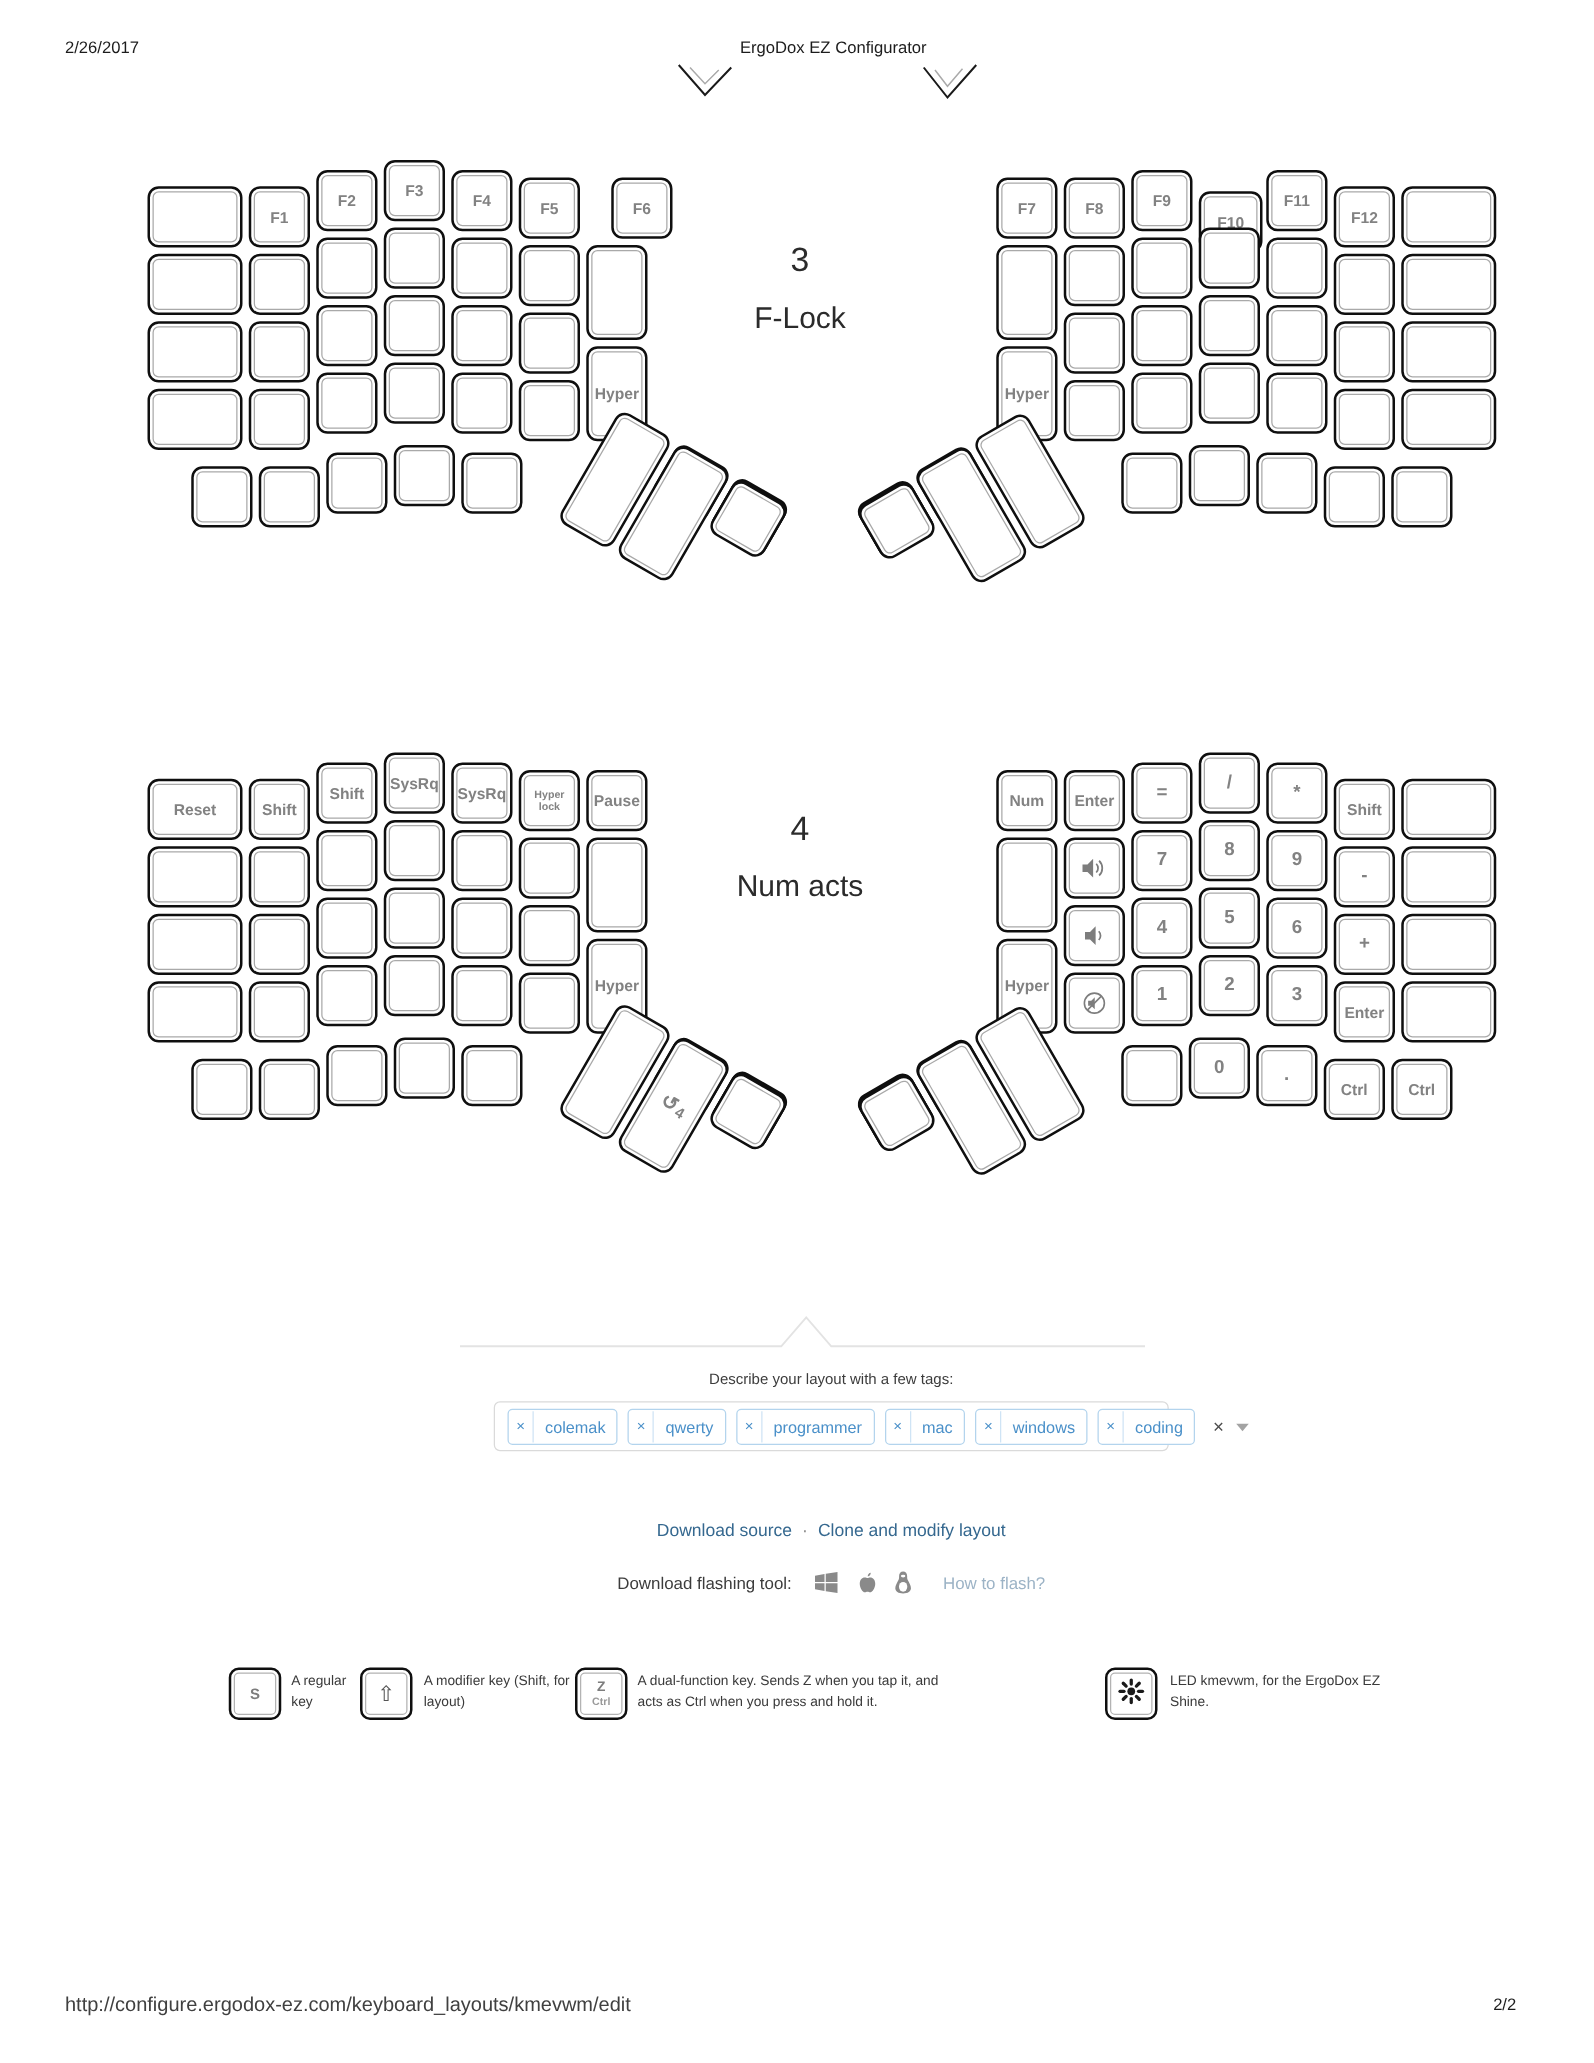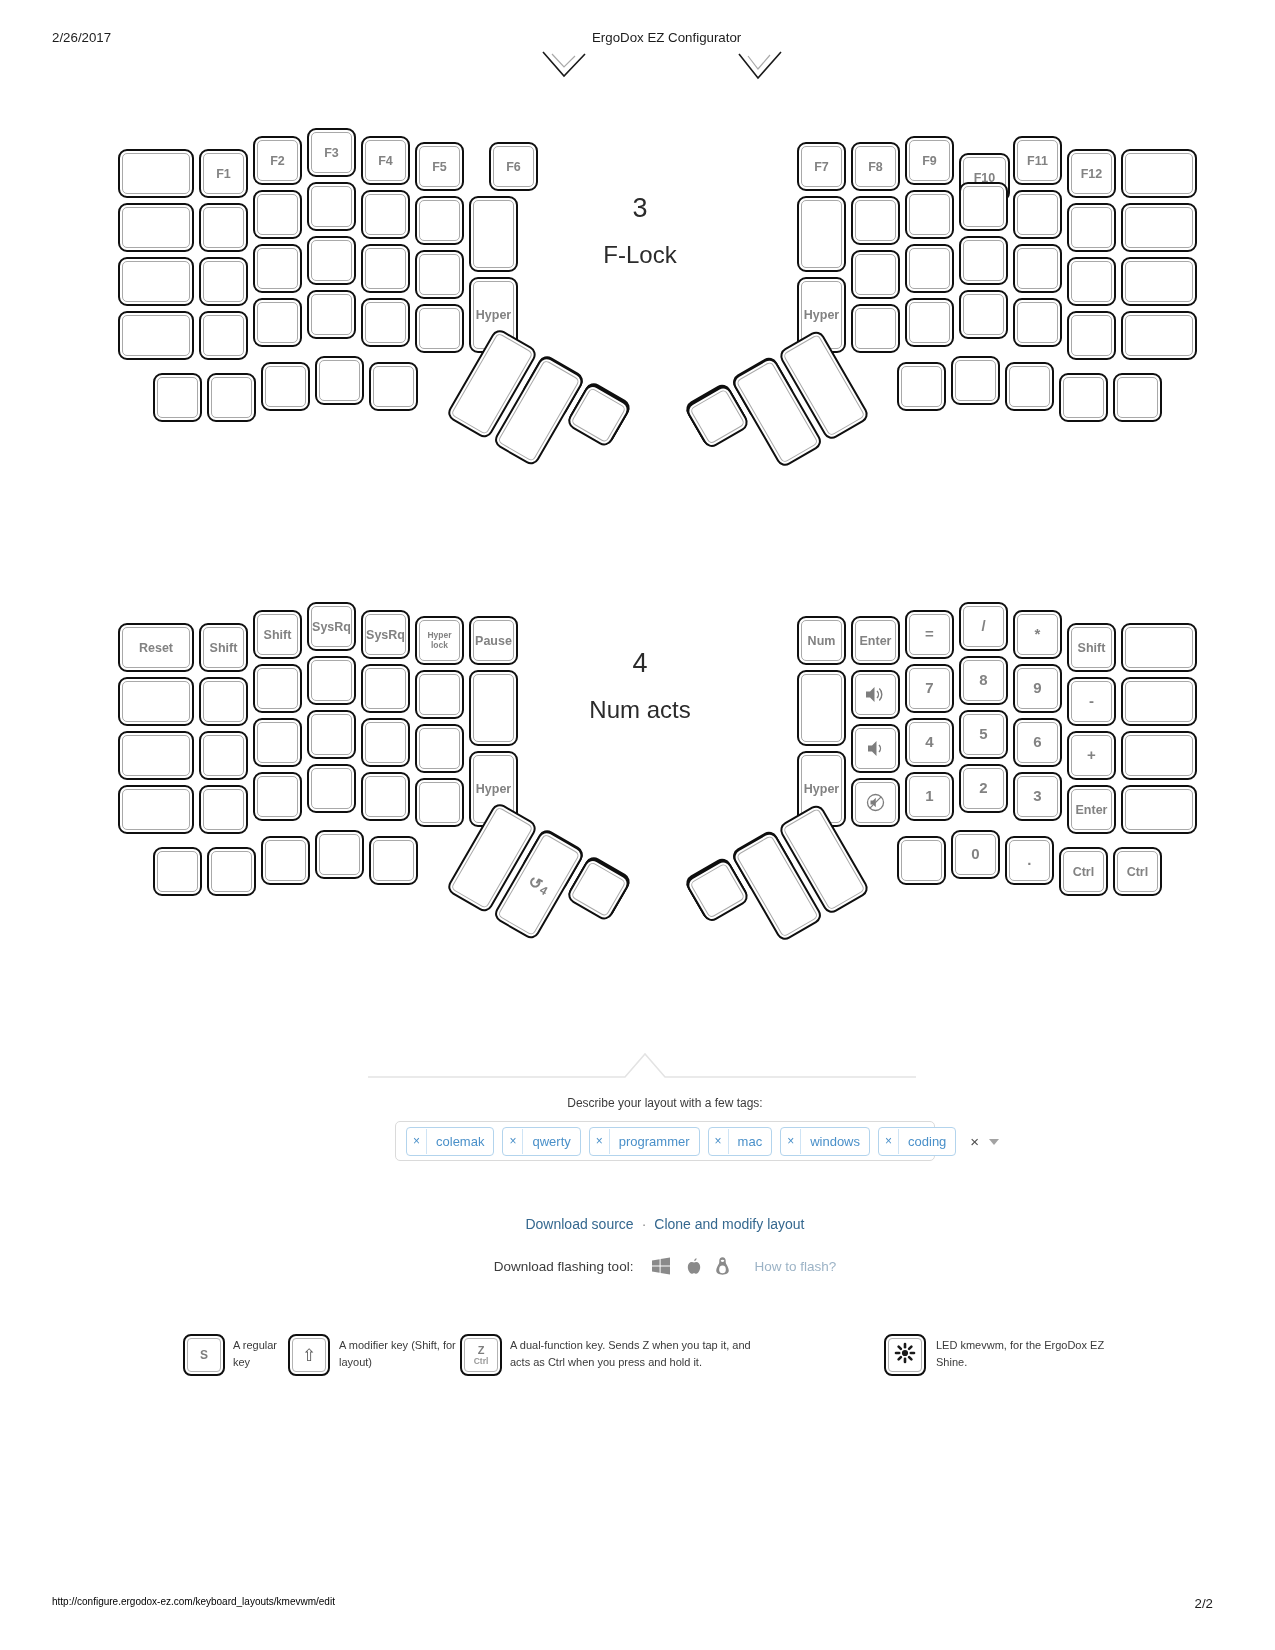--- a/index.html
+++ b/index.html
@@ -1,19 +1,19 @@
 <!DOCTYPE html>
 <html><head>
 <meta charset="utf-8">
 <style>
   html,body{margin:0;padding:0;background:#fff;}
   body{width:1275px;height:1650px;position:relative;font-family:"Liberation Sans",sans-serif;color:#222;overflow:hidden;}
   .hdr-date{position:absolute;left:52px;top:30px;font-size:13.3px;color:#1c1c1c;}
   .hdr-title{position:absolute;left:592px;top:30px;font-size:13.3px;color:#1c1c1c;white-space:nowrap;}
-  .ftr-url{position:absolute;left:52px;top:1596px;font-size:10px;color:#000000;}
+  .ftr-url{position:absolute;left:52px;top:1596px;font-size:16px;color:#404040;}
   .ftr-page{position:absolute;right:62px;top:1596px;font-size:13.3px;color:#1c1c1c;}
   .kb,.thumb{position:absolute;}
   .thumb{width:162px;height:162px;transform-origin:0 0;}
   .key{position:absolute;background:#fff;border:2.5px solid #0f0f0f;border-radius:9px;box-sizing:border-box;}
   .cap{position:absolute;left:2px;right:2px;top:2px;bottom:2px;border:1.5px solid #a9a9a9;border-radius:5px;
        display:flex;align-items:center;justify-content:center;color:#828282;font-weight:bold;font-size:12.5px;
        text-align:center;white-space:pre-line;line-height:1.12;overflow:hidden;}
   .cap.big{font-size:15px;}
   .cap.small{font-size:8.5px;}
   .tgl{font-size:16px;font-weight:bold;}

